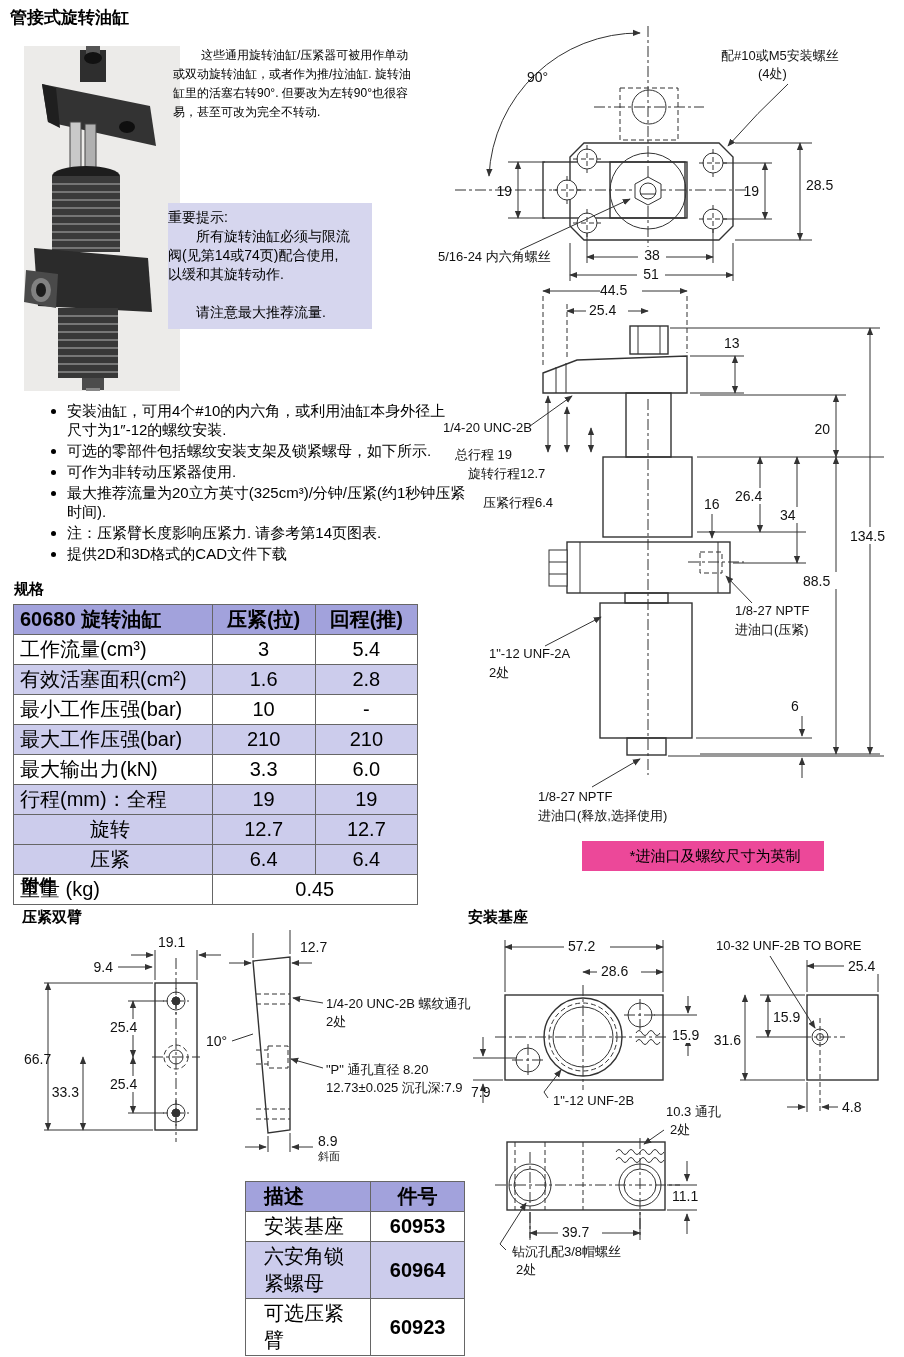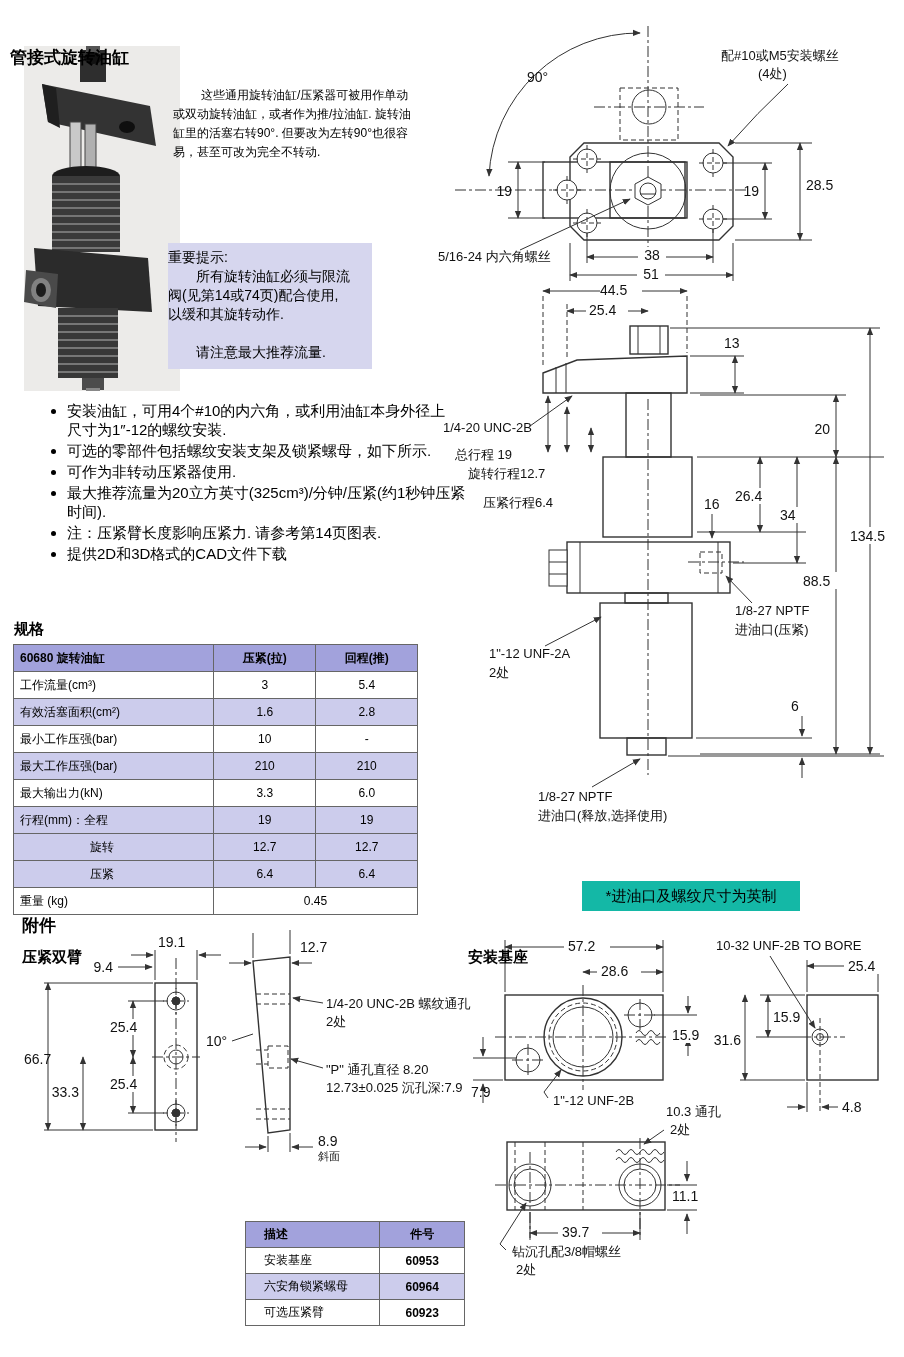--- a/index.html
+++ b/index.html
@@ -1,39 +1,39 @@
 <!DOCTYPE html>
 <html><head>
 <meta charset="utf-8">
 <style>
   html,body{margin:0;padding:0;background:#fff;}
   .page{position:relative;width:904px;height:1357px;background:#fff;overflow:hidden;
         font-family:"Liberation Sans","DejaVu Sans",sans-serif;color:#000;}
-  .abs{position:absolute;margin-top:40px;}
+  .abs{position:absolute;}
   .title{left:10px;top:6px;font-size:17px;font-weight:bold;}
   .intro{left:173px;top:46px;width:245px;font-size:12px;line-height:19px;text-indent:28px;}
   .notice{left:168px;top:203px;width:196px;background:#d6d6ee;padding:5px 8px 7px 0;
           font-size:14px;line-height:19px;white-space:pre-line;}
   .bullets{left:40px;top:388px;width:412px;font-size:15px;line-height:19px;margin:13px;padding-left:14px;}
   .bullets li{margin:0 0 2px 0;white-space:pre-line;}
   .spec-heading{left:14px;top:580px;font-size:15px;font-weight:bold;}
   .acc-heading{left:22px;top:874px;font-size:17px;font-weight:bold;}
   .arm-heading{left:22px;top:908px;font-size:15px;font-weight:bold;}
   .base-heading{left:468px;top:908px;font-size:15px;font-weight:bold;}
-  table{border-collapse:collapse;font-size:12px;}
+  table{border-collapse:collapse;font-size:20px;}
   .spec-table{left:13px;top:604px;width:405px;}
   .spec-table td,.spec-table th{border:1px solid #666;padding:1px 6px;height:24px;}
   .spec-table{border:1px solid #333;}
   .spec-table th{background:#a2a2dc;text-align:left;font-weight:bold;}
   .spec-table th.c,.spec-table td.c{text-align:center;}
   .spec-table tr.alt td{background:#ccccec;}
   .spec-table td.ind{padding-left:76px;}
   .col-lbl{width:204px;}.col-v1{width:100px;}.col-v2{width:99px;}
-  .footnote{left:582px;top:841px;width:218px;height:30px;background:#14b8a6;
-            font-size:15px;line-height:30px;text-align:center;}
+  .footnote{left:582px;top:841px;width:218px;height:30px;background:#ec4899;
+            font-size:15px;line-height:30px;text-align:center;padding-left:24px;}
   .parts-table{left:245px;top:1181px;width:220px;}
   .parts-table td,.parts-table th{border:1px solid #666;padding:1px 18px;height:23px;}
   .parts-table{border:1px solid #333;}
   .parts-table th{background:#a2a2dc;font-weight:bold;}
   .parts-table th.l{text-align:left;}
   .parts-table td.n{text-align:center;font-weight:bold;}
   .parts-table tr.alt td{background:#ccccec;}
   svg.layer{position:absolute;left:0;top:0;}
   svg .g{stroke:#333;fill:none;stroke-width:1;}
   svg .g2{stroke:#333;fill:none;stroke-width:1.4;}

